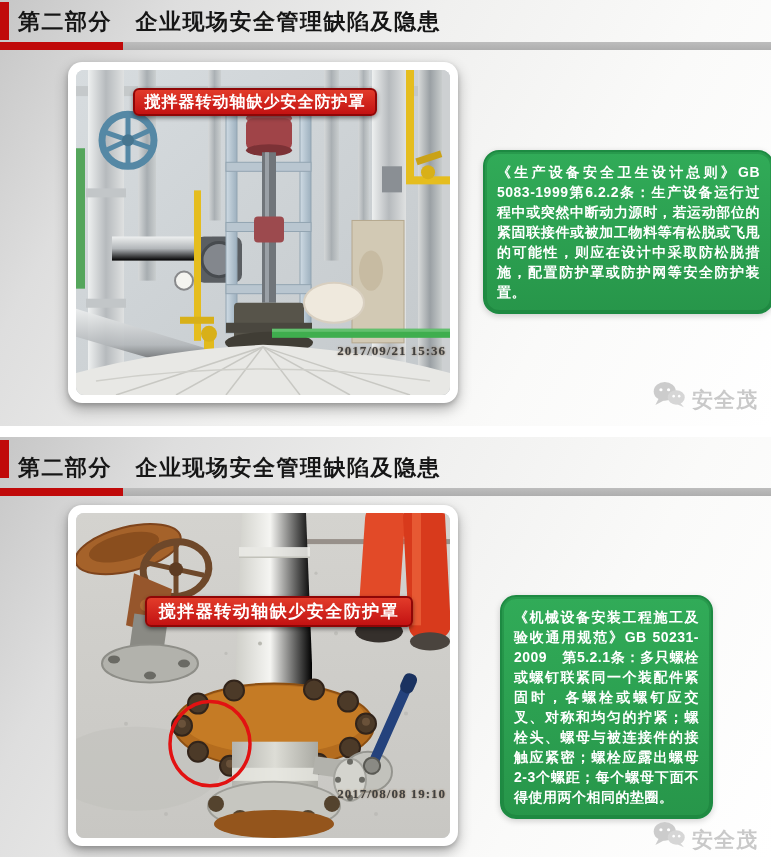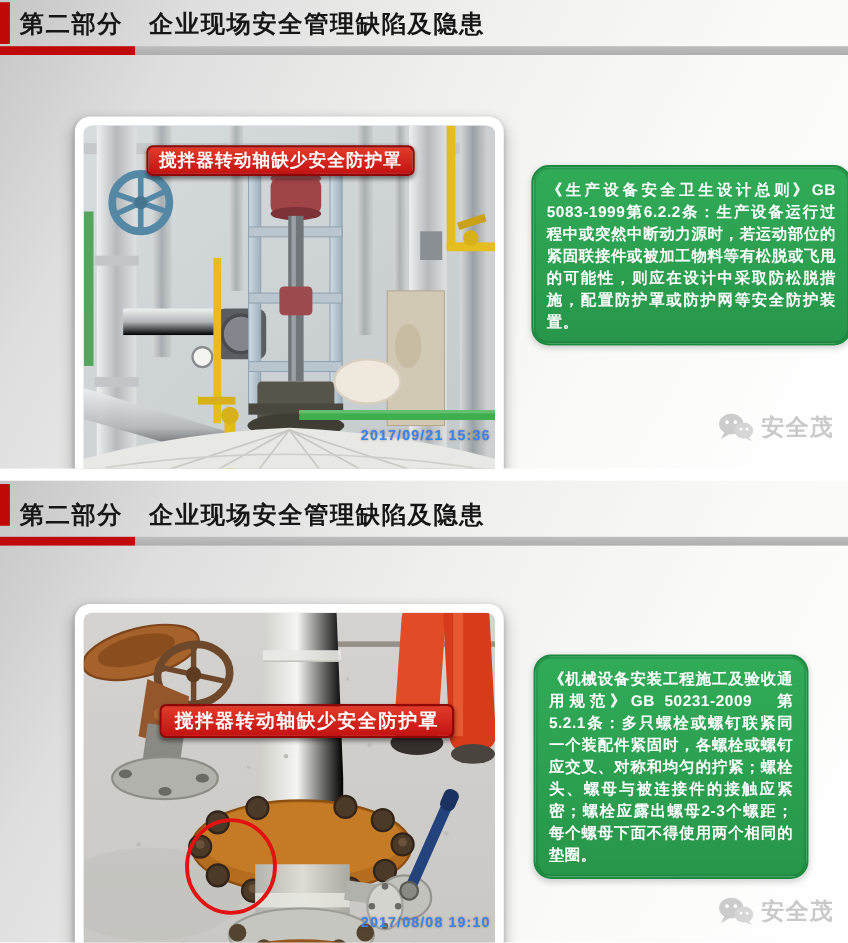--- a/index.html
+++ b/index.html
@@ -10,45 +10,45 @@
   .slide-1{top:0;height:426px;}
   .slide-2{top:437px;height:420px;}
   .accent-strip{position:absolute;left:0;width:9px;height:38px;background:#c00a0a;}
   .slide-title{position:absolute;left:18px;font-size:22px;font-weight:bold;color:#161616;
                letter-spacing:1.5px;white-space:nowrap;text-align:right;}
   .title-bar{position:absolute;left:0;width:771px;height:8px;display:flex;}
   .title-bar .red{width:123px;height:8px;background:#c00a0a;}
   .title-bar .gray{flex:1;height:8px;background:linear-gradient(#bdbdbd,#aeaeae);}
   .photo-frame{position:absolute;left:68px;width:390px;height:341px;background:#ffffff;
                border-radius:14px;box-shadow:0 6px 14px rgba(0,0,0,0.30),0 2px 5px rgba(0,0,0,0.18);
-               padding:0;box-sizing:border-box;margin-top:44px;}
+               padding:0;box-sizing:border-box;}
   .photo{position:absolute;left:8px;top:8px;width:374px;height:325px;border-radius:8px;
          overflow:hidden;background:#cfd3d6;}
   .photo svg{display:block;}
   .hazard-label{position:absolute;display:flex;align-items:center;justify-content:center;
                 background:linear-gradient(#e23b2a,#c31212);border:2px solid #8f0606;border-radius:6px;
                 color:#ffffff;font-weight:bold;box-shadow:0 2px 4px rgba(0,0,0,0.45);
                 white-space:nowrap;box-sizing:border-box;}
   .label-1{left:65px;top:26px;width:244px;height:28px;font-size:16px;letter-spacing:1px;}
   .label-2{left:77px;top:91px;width:268px;height:31px;font-size:17px;letter-spacing:1.5px;}
-  .photo-timestamp{position:absolute;right:12px;bottom:44px;font-family:Liberation Sans, sans-serif;
-                   font-size:13px;font-weight:bold;color:#3b82f6;letter-spacing:1px;
+  .photo-timestamp{position:absolute;right:12px;bottom:44px;font-family:Liberation Serif, serif;
+                   font-size:13px;font-weight:bold;color:#404040;letter-spacing:1px;
                    text-shadow:0 0 2px rgba(110,60,0,0.55);}
   .regulation-box{position:absolute;width:291px;box-sizing:border-box;padding:10px 12px;
                   background:linear-gradient(#31ab58,#27964a);border:2px solid #1d8a42;border-radius:16px;
                   box-shadow:inset 0 0 0 2px rgba(0,80,25,0.18),0 2px 6px rgba(0,0,0,0.18);
                   color:#ffffff;font-weight:bold;font-size:14px;line-height:20px;
                   letter-spacing:0.5px;text-align:justify;}
   .reg-1{left:483px;top:150px;}
-  .reg-2{left:485px;top:158px;width:250px;}
+  .reg-2{left:500px;top:158px;width:213px;}
   .watermark{position:absolute;display:flex;align-items:center;gap:6px;}
   .wm-1{left:652px;top:374px;}
   .wm-2{left:652px;top:377px;}
   .watermark .wm-text{font-size:21px;font-weight:bold;color:#c9c9c9;
-                      text-shadow:0 1px 1px rgba(255,255,255,0.95);letter-spacing:1px;}
+                      text-shadow:0 1px 1px rgba(255,255,255,0.95);letter-spacing:1px;margin-top:12px;}
 </style>
 </head>
 <body>
 
 <div class="page">
 
   <section class="slide slide-1">
     <div class="accent-strip" style="top:2px;"></div>
     <h1 class="slide-title" style="top:7px;margin:0;">第二部分　企业现场安全管理缺陷及隐患</h1>
     <div class="title-bar" style="top:42px;">

